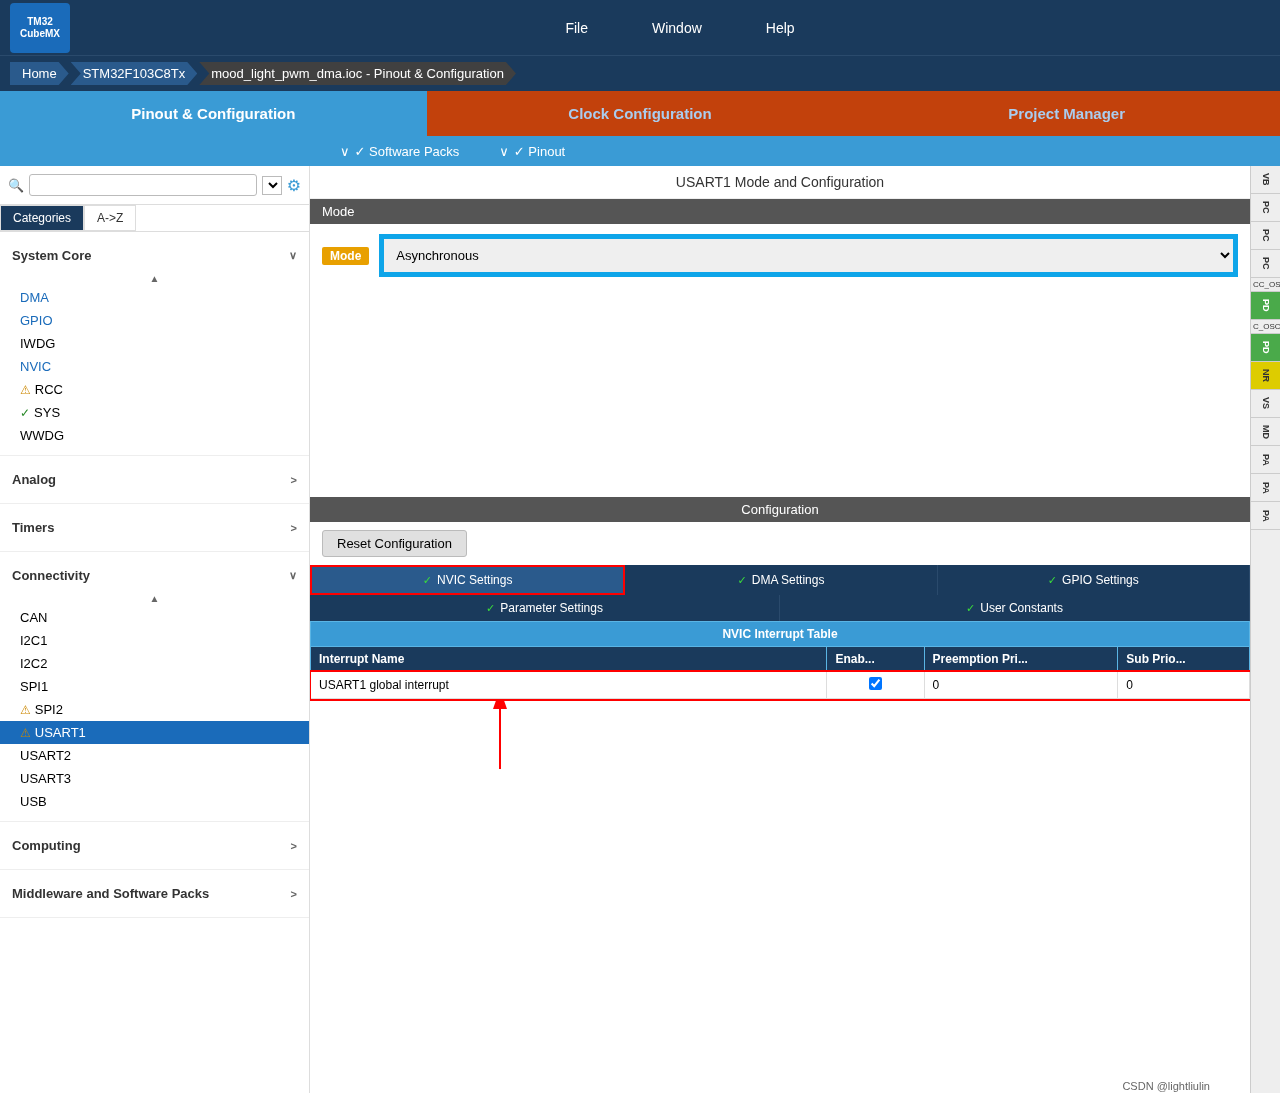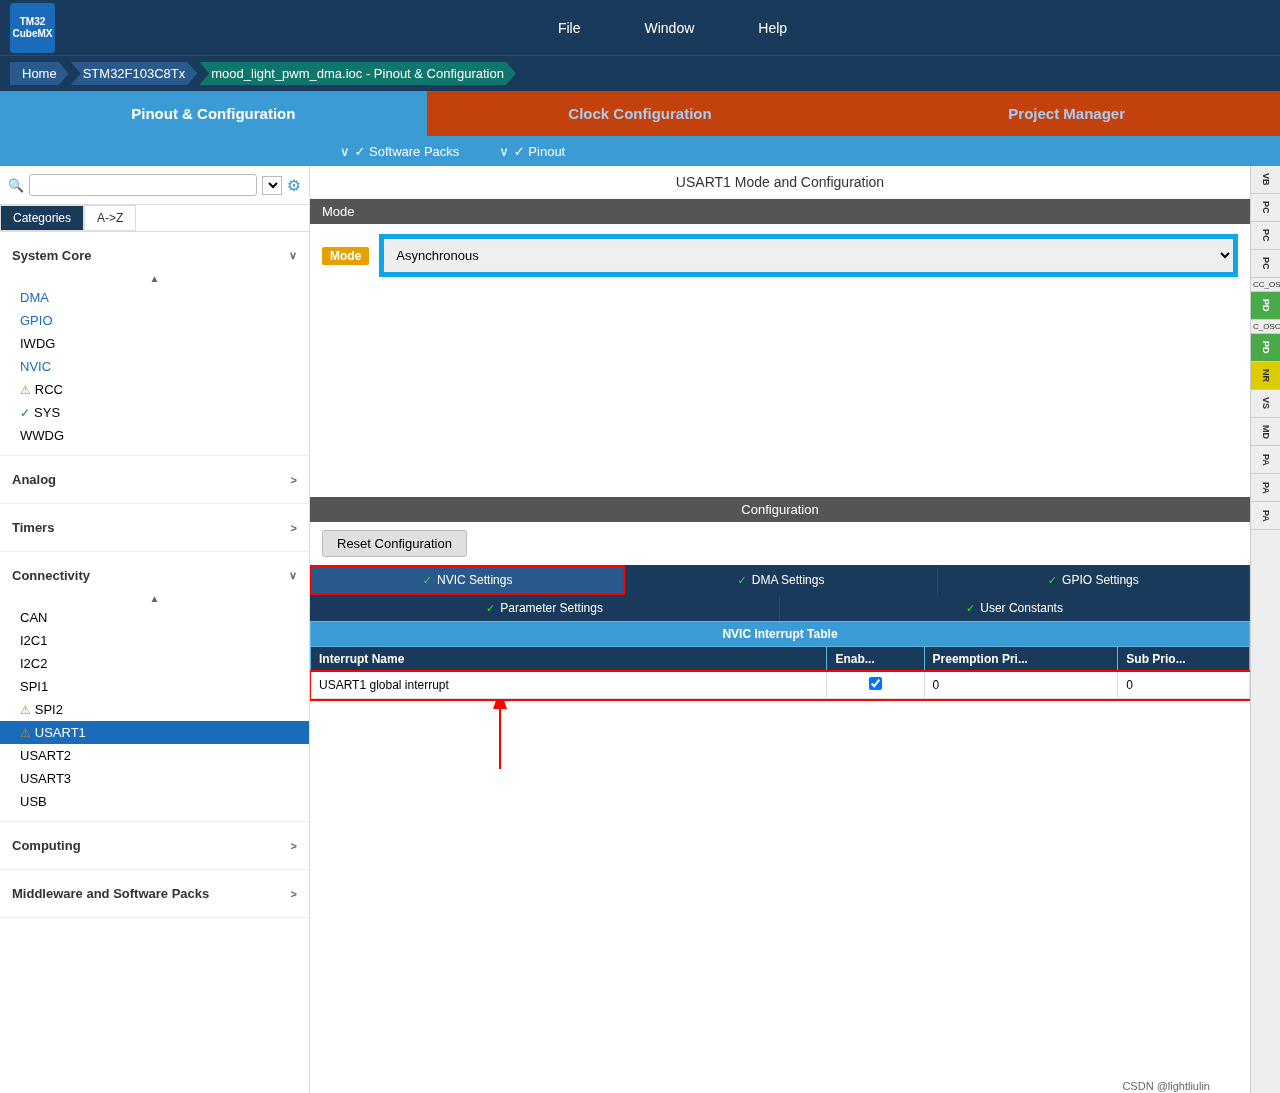--- a/index.html
+++ b/index.html
@@ -3,39 +3,39 @@
   <meta charset="utf-8">
   <style>
     * { box-sizing: border-box; margin: 0; padding: 0; font-family: 'Segoe UI', Arial, sans-serif; }
     body { width: 1280px; height: 1093px; overflow: hidden; background: #f0f0f0; font-size: 13px; }
 
     
     .top-bar {
       display: flex; align-items: center; background: #1a3a5c; height: 55px; padding: 0 10px;
     }
     .logo-box {
-      width: 45px; height: 50px; background: #1a6bba; display: flex; align-items: center; justify-content: center;
+      width: 60px; height: 50px; background: #1a6bba; display: flex; align-items: center; justify-content: center;
       border-radius: 4px; margin-right: 20px;
     }
     .logo-text { color: white; font-size: 10px; font-weight: bold; text-align: center; line-height: 1.2; }
     .top-menu { display: flex; gap: 64px; flex: 1; justify-content: center; }
     .top-menu-item { color: white; font-size: 14px; cursor: pointer; }
 
     
     .breadcrumb {
       display: flex; align-items: center; background: #1a3a5c; padding: 6px 10px; gap: 0;
       border-top: 1px solid #2a4a6c;
     }
     .breadcrumb-item {
       color: white; font-size: 13px; padding: 4px 12px;
       background: #2a5a8c; clip-path: polygon(0 0, calc(100% - 10px) 0, 100% 50%, calc(100% - 10px) 100%, 0 100%, 10px 50%);
       margin-right: 2px;
     }
     .breadcrumb-item:first-child { clip-path: polygon(0 0, calc(100% - 10px) 0, 100% 50%, calc(100% - 10px) 100%, 0 100%); }
-    .breadcrumb-item.active { background: #0f766e; }
+    .breadcrumb-item.active { background: #404040; }
 
     
     .tab-bar { display: flex; height: 45px; }
     .tab { flex: 1; display: flex; align-items: center; justify-content: center; font-size: 15px; font-weight: bold; cursor: pointer; }
     .tab.inactive { background: #c2410c; color: #aaccee; }
     .tab.pinout-config { background: #3a9bd5; color: white; }
 
     
     .sub-tab-bar { display: flex; background: #3a9bd5; height: 30px; padding-left: 320px; }
     .sub-tab { display: flex; align-items: center; padding: 0 20px; color: white; font-size: 13px; cursor: pointer; gap: 5px; }

